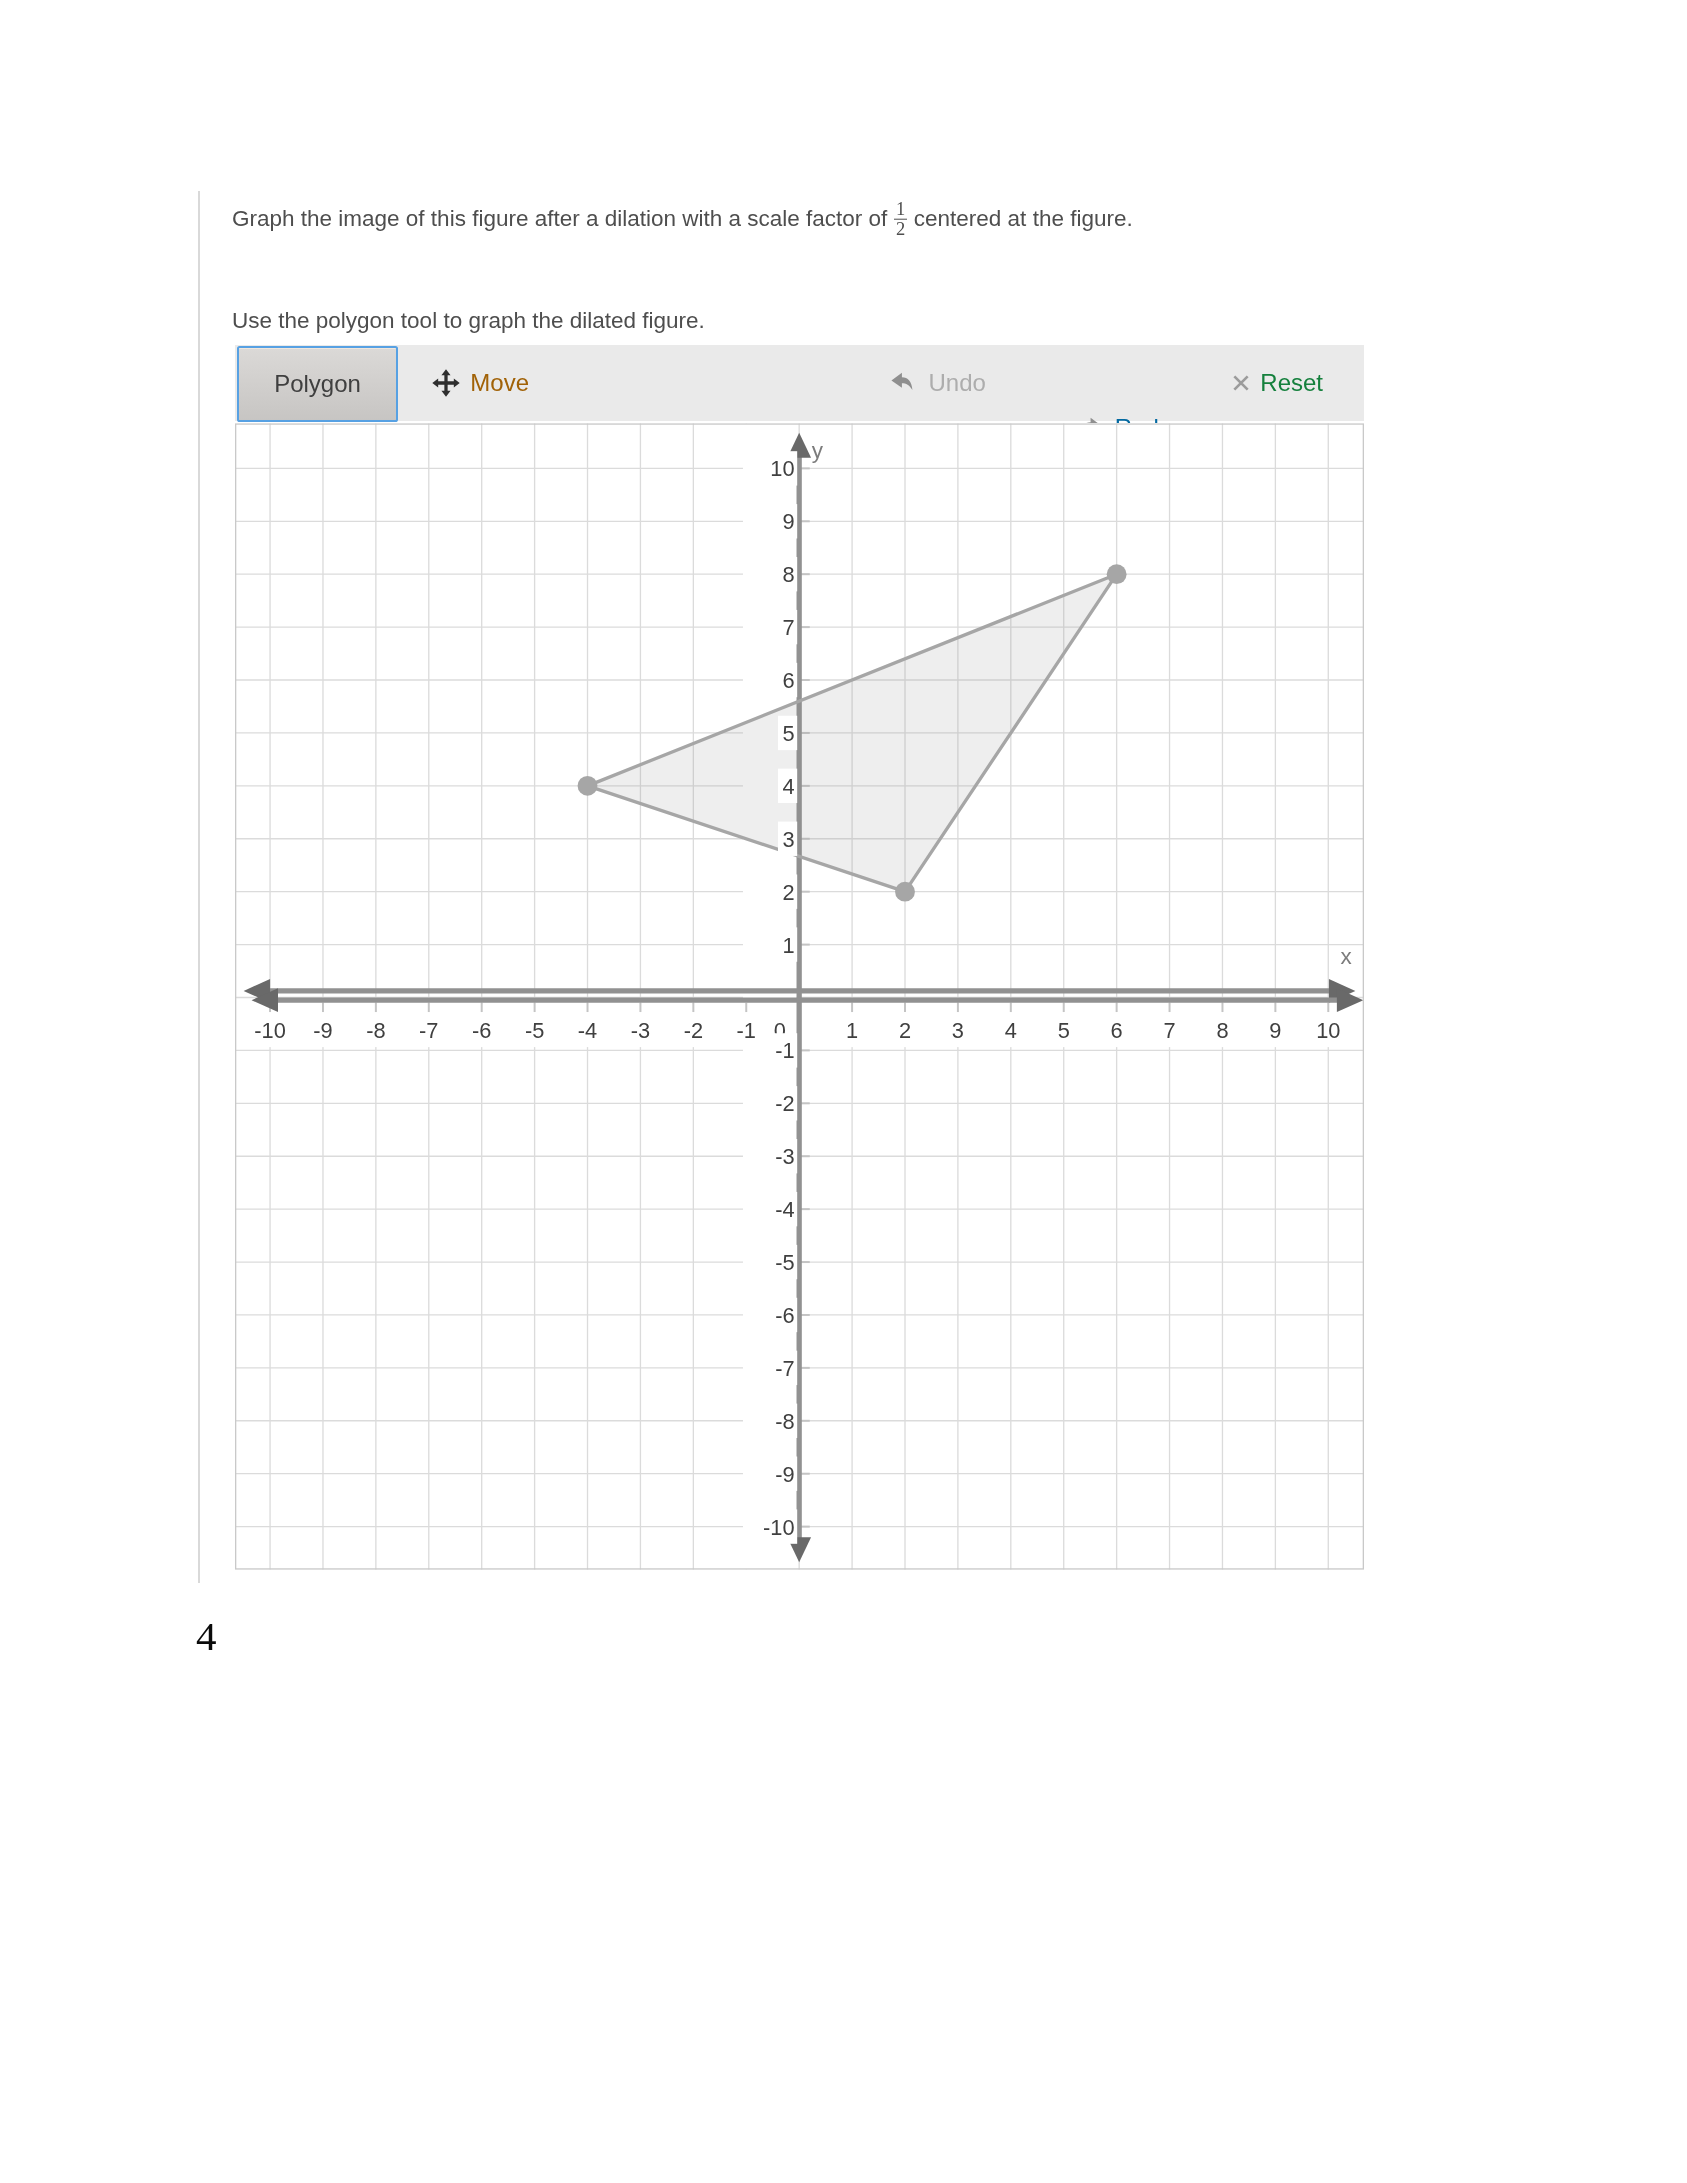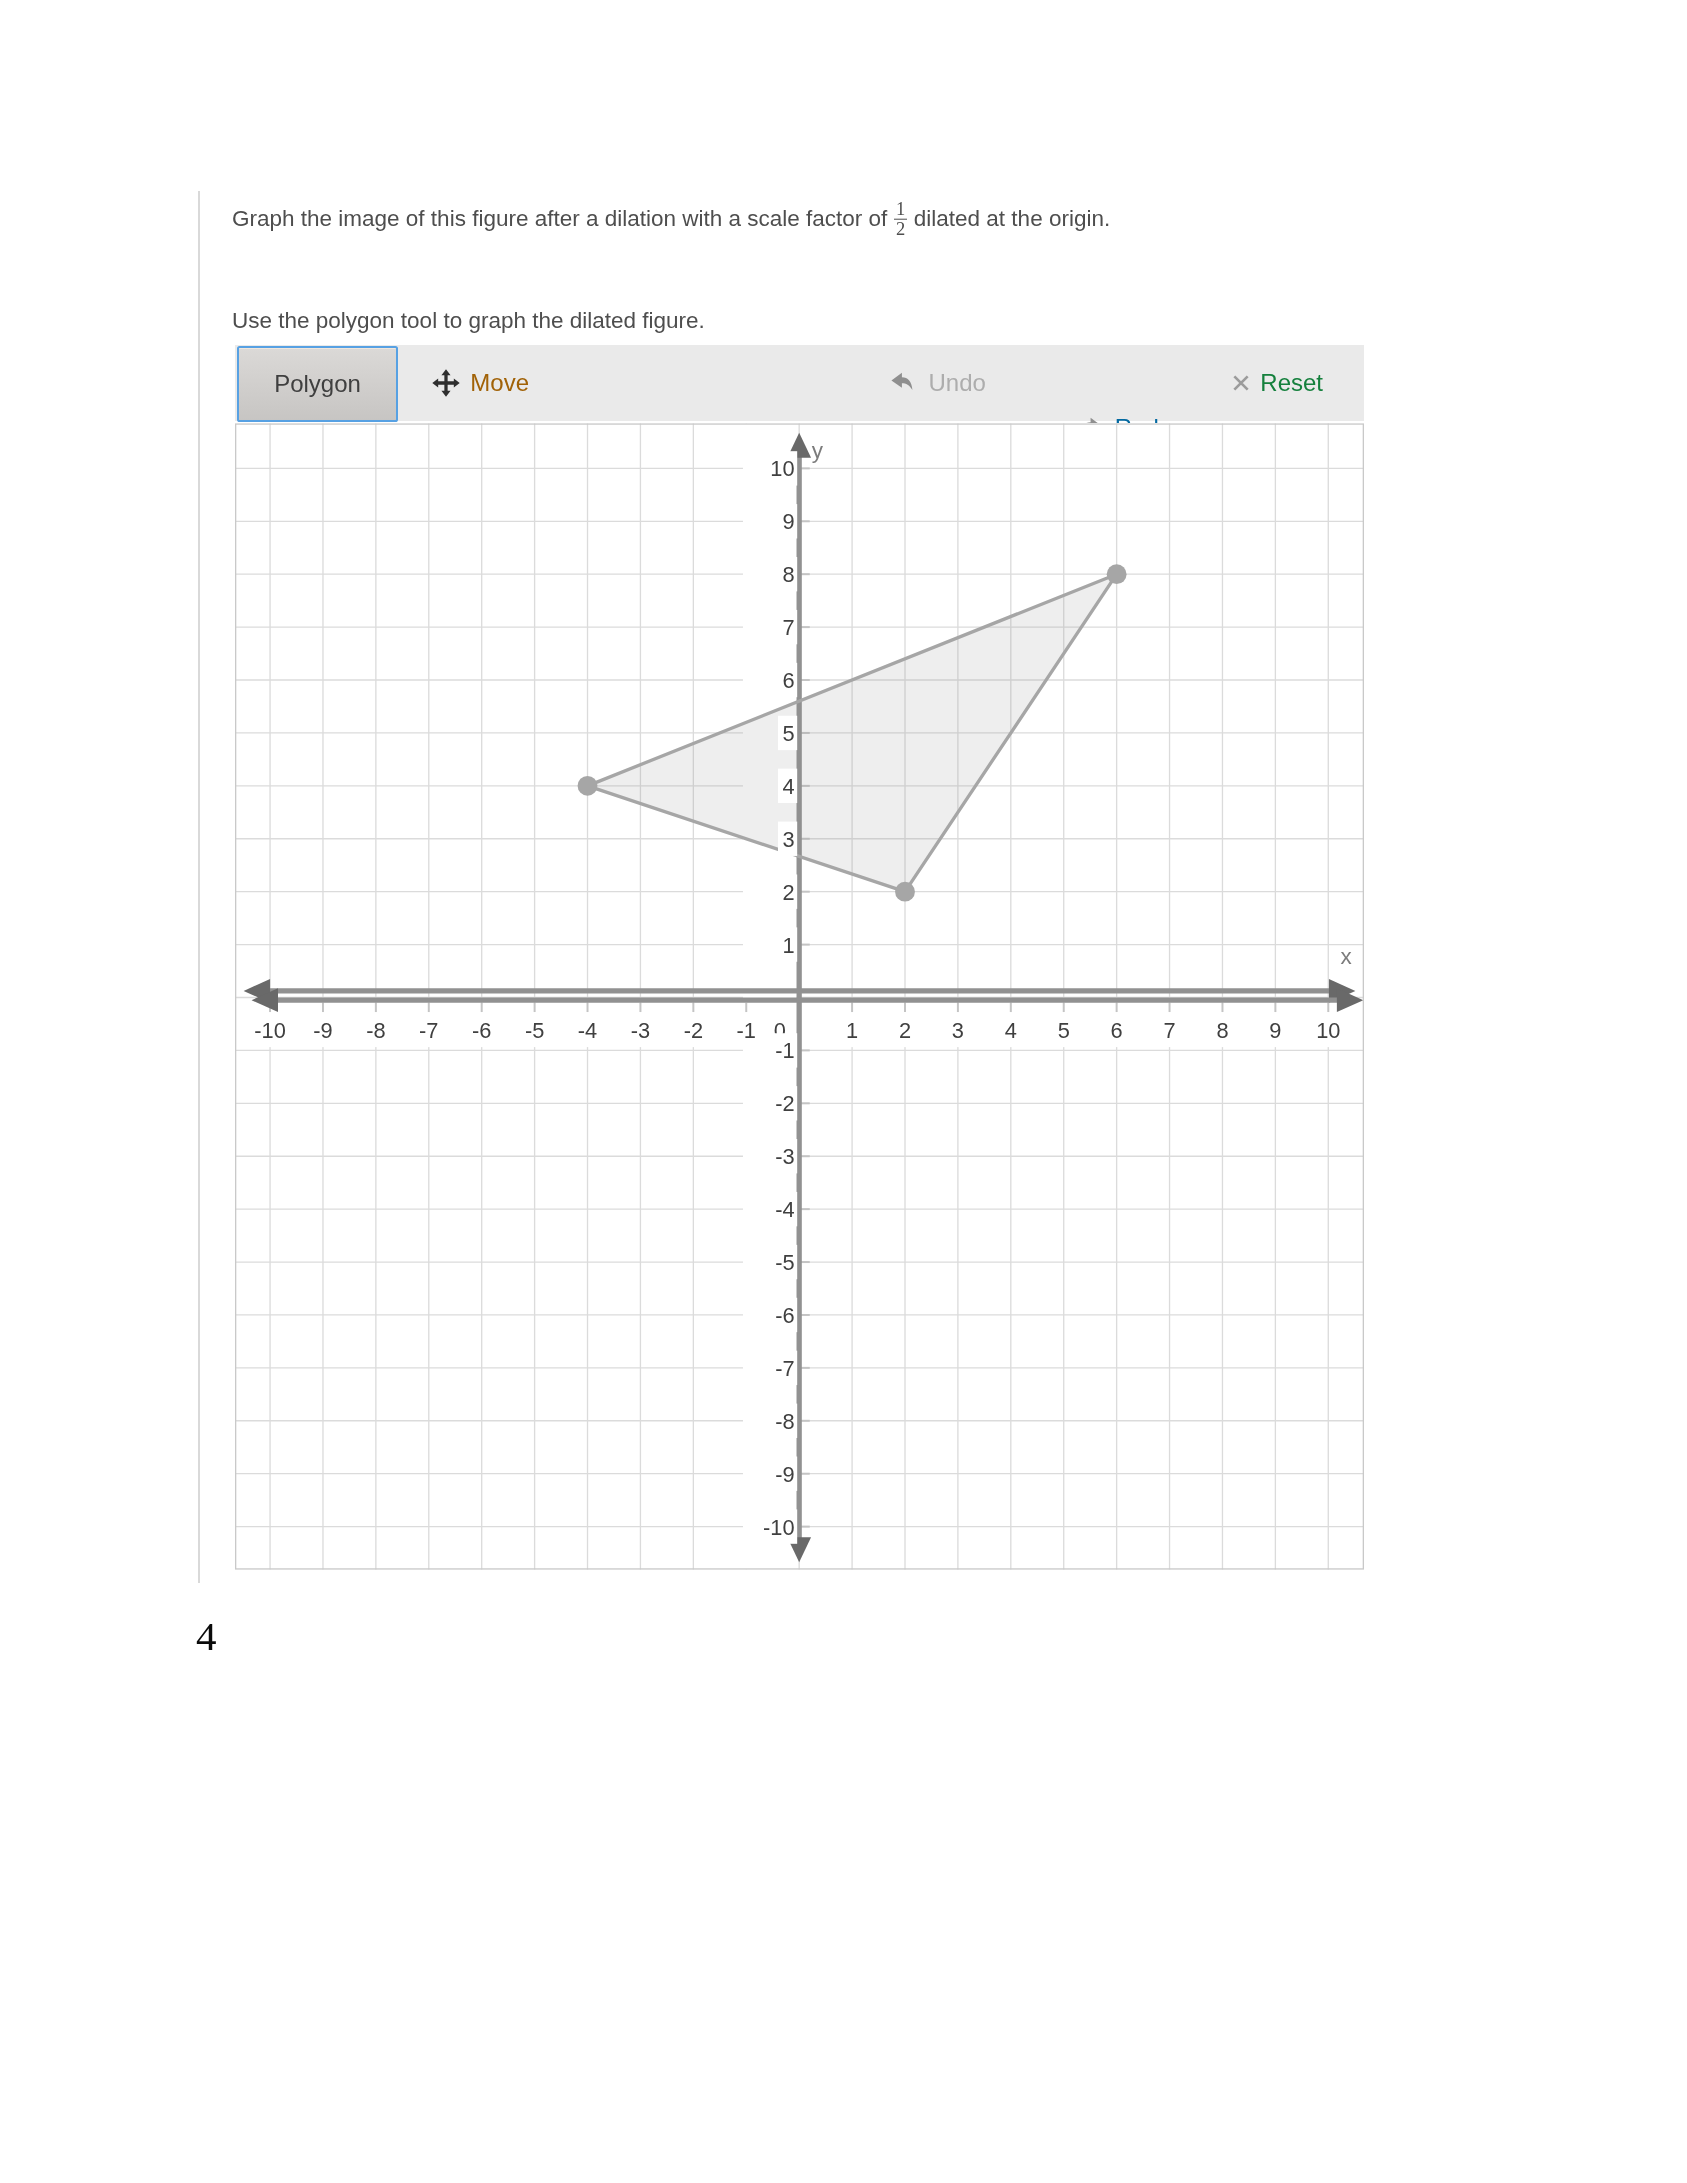--- a/index.html
+++ b/index.html
@@ -68,21 +68,21 @@
 <div id="page">
 
   <div class="card-left-line"></div>
 
   <div id="q-line-1" class="q-line">
     <span>Graph the image of this figure after a dilation with a scale factor of</span>
     <span class="frac">
       <span class="num">1</span>
       <span class="den">2</span>
     </span>
-    <span>dilated at the origin.</span>
+    <span>centered at the figure.</span>
   </div>
 
   <div id="q-line-2" class="q-line">Use the polygon tool to graph the dilated figure.</div>
 
   <div class="toolbar">
     <div class="polygon-btn">
       <span>Polygon</span>
     </div>
 
     <div class="tb-item tb-move">

